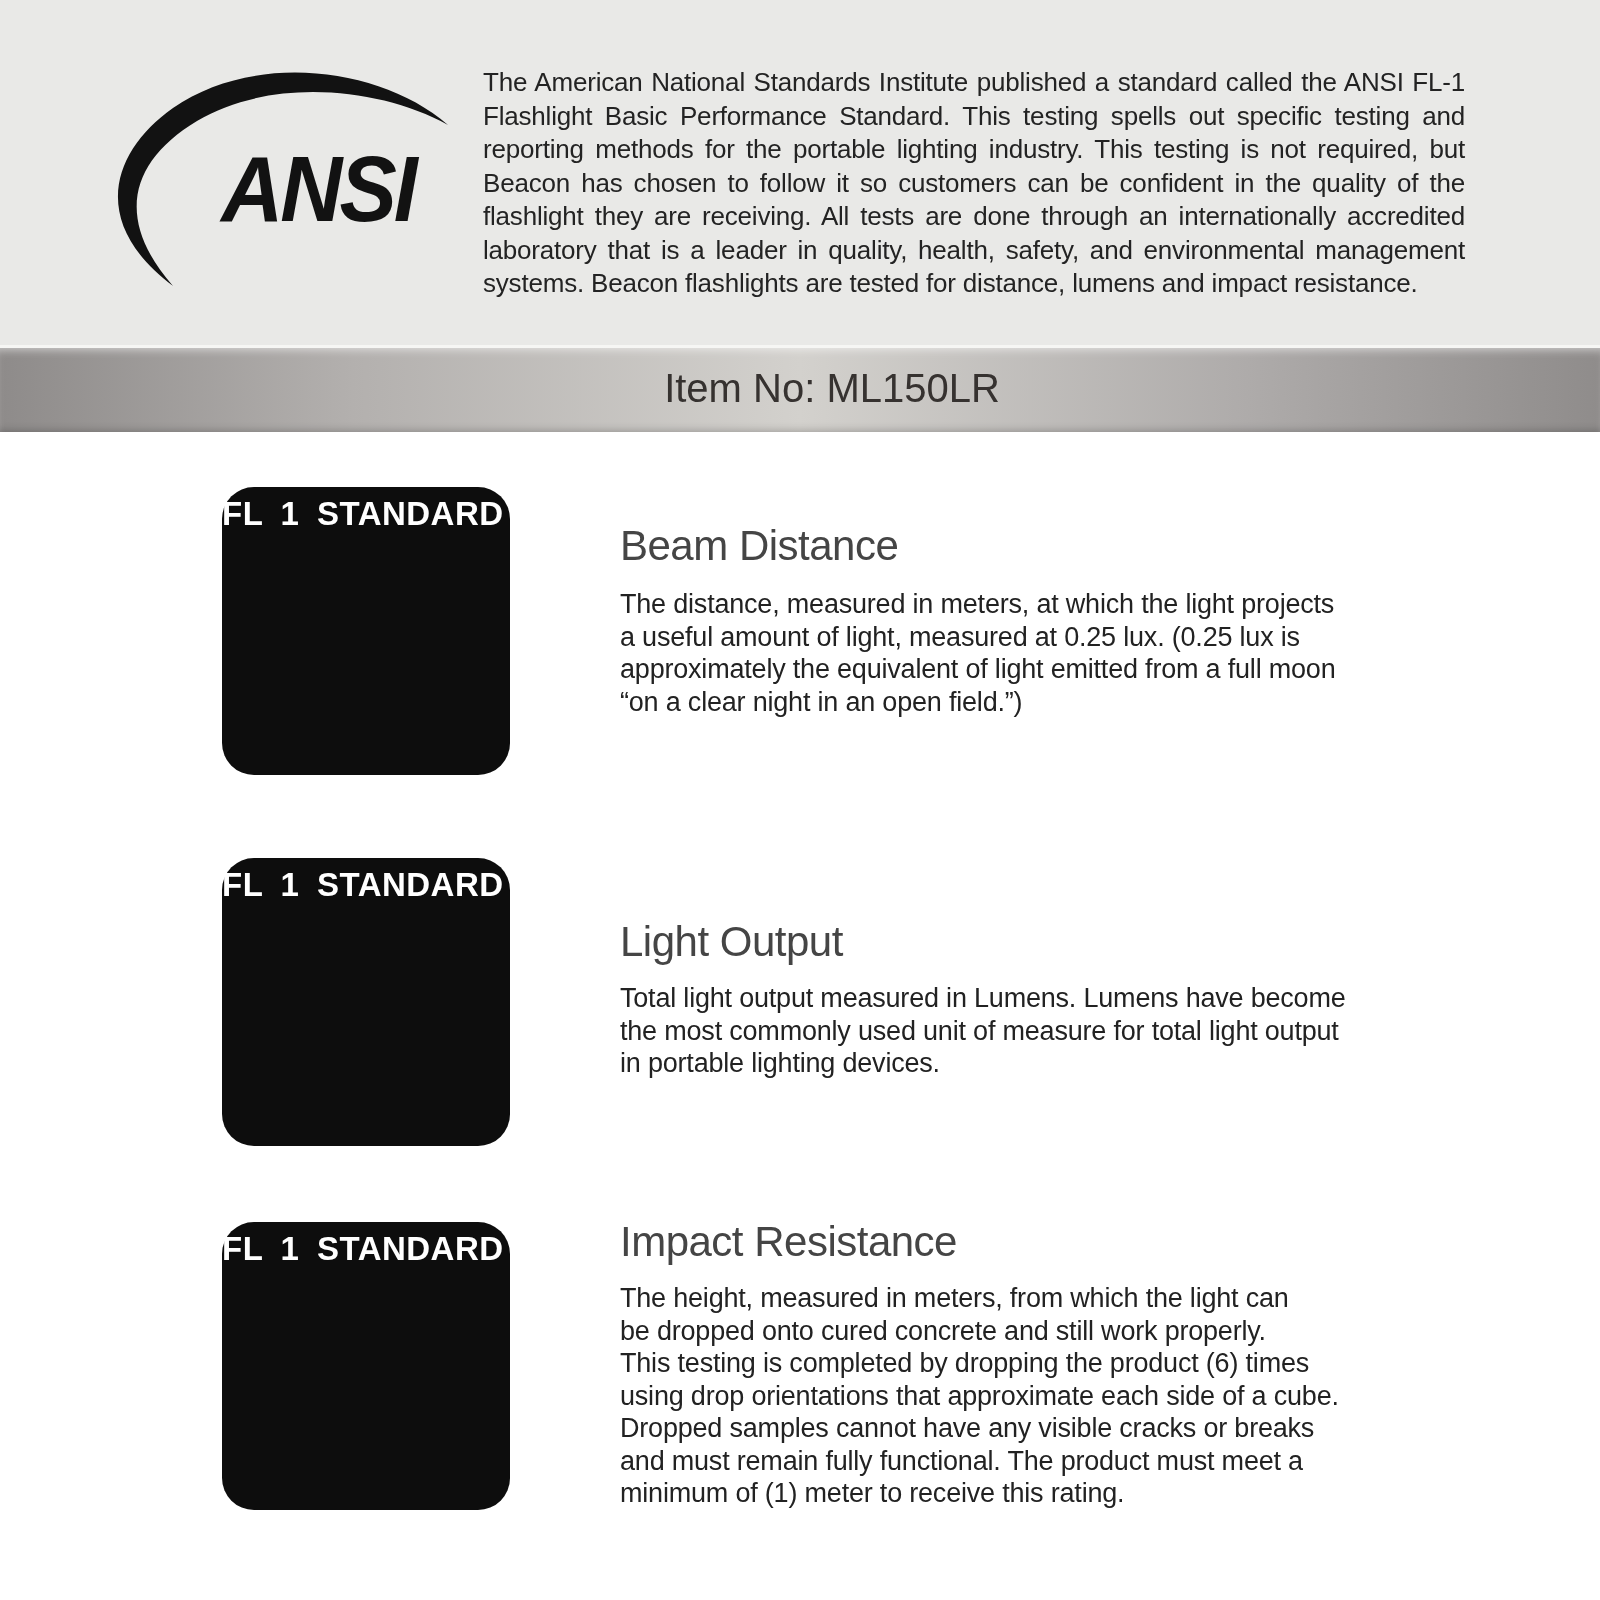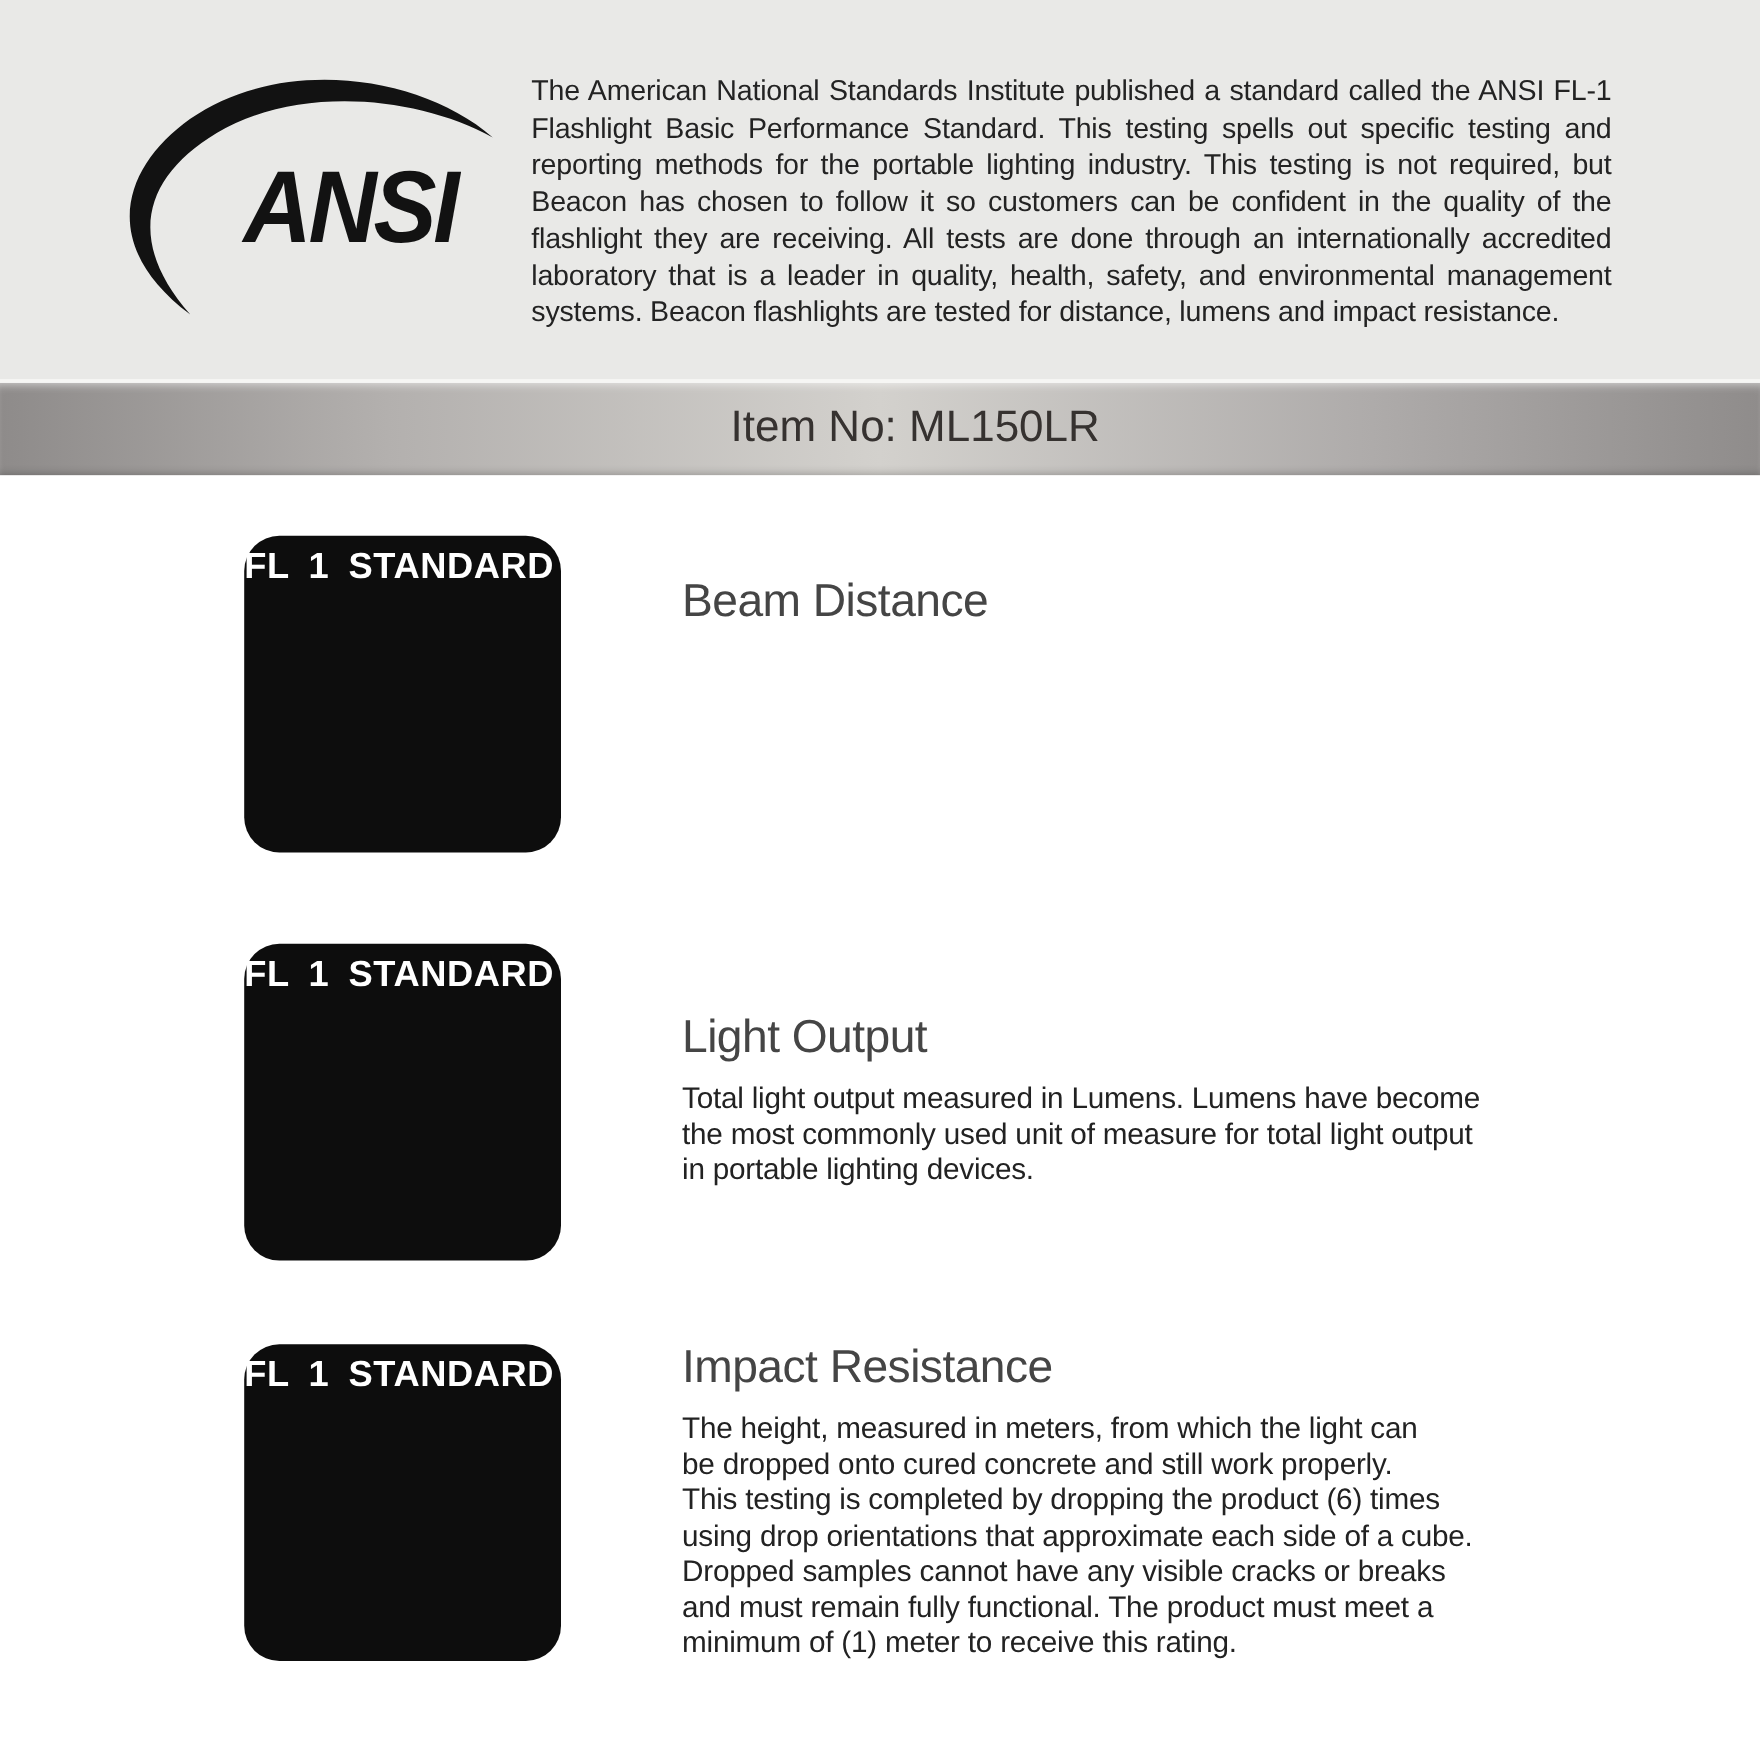--- a/index.html
+++ b/index.html
@@ -113,20 +113,24 @@
         <rect x="175" y="24" width="5" height="10" fill="#0d0d0d"></rect>
         <rect x="198" y="14" width="5" height="20" fill="#0d0d0d"></rect>
         <rect x="222" y="24" width="5" height="10" fill="#0d0d0d"></rect>
 
         <polygon points="16,110 238,42 238,180" fill="#ffffff"></polygon>
       </svg>
       <div class="beam-value">458m</div>
     </div>
   </div>
   <div class="section-title" style="top:522px;">Beam Distance</div>
+  <div class="section-body" style="top:588px;">The distance, measured in meters, at which the light projects
+a useful amount of light, measured at 0.25 lux. (0.25 lux is
+approximately the equivalent of light emitted from a full moon
+“on a clear night in an open field.”)</div>
 
   <div class="badge" style="top:858px;">
     <div class="badge-header">FL 1 STANDARD</div>
     <div class="badge-panel">
       <div class="lm-divider"></div>
       <div class="mode-label m1">MODE1</div>
       <div class="lm-big">1082</div>
       <div class="lm-unit">LUMENS</div>
       <div class="mode-label m2">MODE2</div>
       <div class="lm-big second">166</div>

